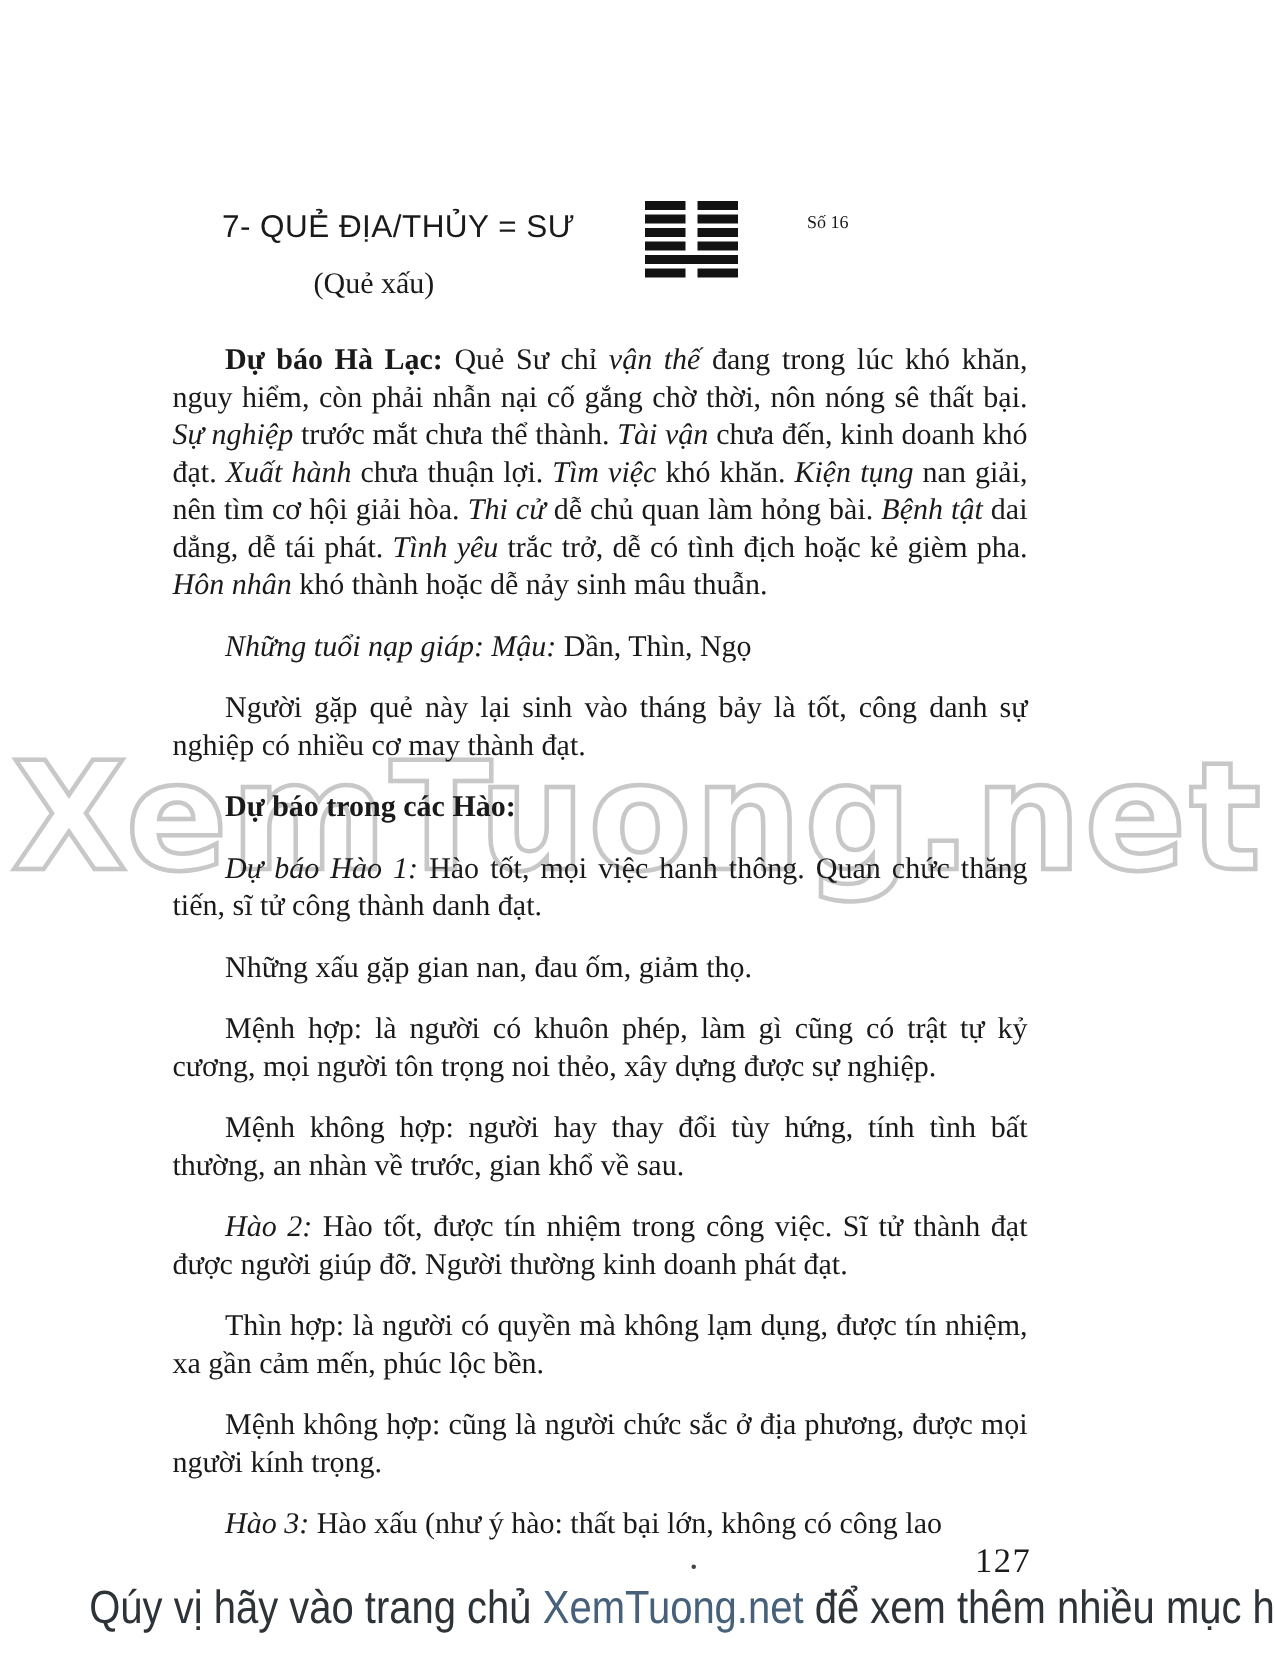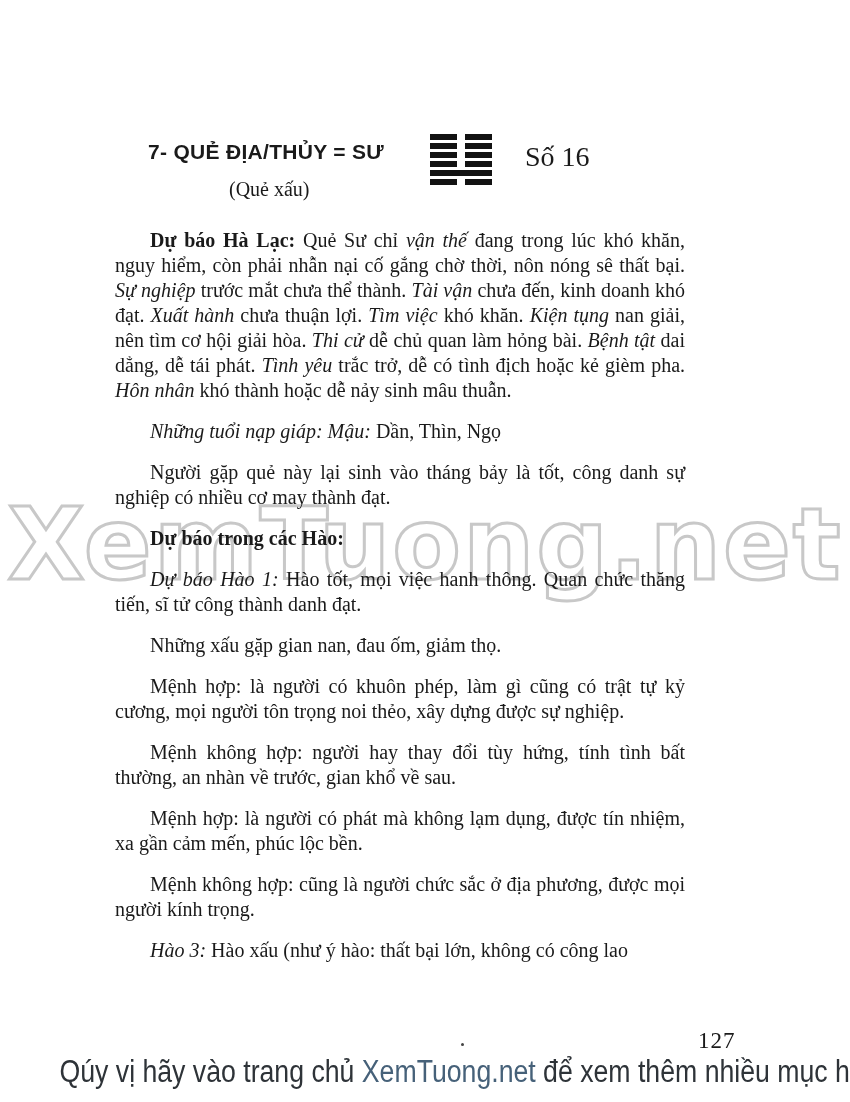--- a/index.html
+++ b/index.html
@@ -34,31 +34,31 @@
     position: absolute;
     left: 115px;
     top: 140px;
     width: 570px;
     z-index: 1;
   }
   .header-block { position: relative; height: 72px; }
   .title {
     position: absolute; left: 33px; top: 0;
     font-family: "Liberation Sans", sans-serif;
-    font-weight: bold;
+    font-weight: normal;
     font-size: 21px;
     letter-spacing: 0.3px;
     white-space: nowrap;
   }
   .so-label {
-    position: absolute; left: 410px; top: 1px;
-    font-size: 28px; white-space: nowrap;
+    position: absolute; left: 423px; top: 1px;
+    font-size: 12px; white-space: nowrap;
   }
   .subtitle {
-    position: absolute; left: 114px; top: 38px;
+    position: absolute; left: 94px; top: 38px;
     font-size: 20px; white-space: nowrap;
   }
   
   .hexagram {
     position: absolute; left: 315px; top: -6px;
     width: 62px; z-index: 1;
   }
   .hex-row { display: flex; justify-content: space-between; height: 6px; margin-bottom: 3px; }
   .hex-row .seg { background: #121212; height: 6px; }
   .hex-row.solid .seg { width: 100%; }
@@ -76,21 +76,20 @@
   .bold { font-weight: bold; }
   .italic { font-style: italic; }
   
   .page-number {
     position: absolute;
     top: 1028px;
     left: 650px;
     font-size: 23px;
     letter-spacing: 1px;
     z-index: 1;
-    margin-left: 48px;
   }
   .stray-dot {
     position: absolute; top: 1043px; left: 461px;
     width: 3px; height: 3px; background: #444; border-radius: 50%;
   }
   .footer-line {
     position: absolute;
     top: 1054px;
     left: 0;
     width: 850px;
@@ -147,21 +146,22 @@
 
     <div>
         <p class="para"><span class="bold">Dự báo Hà Lạc:</span><span> Quẻ Sư chỉ </span><span class="italic">vận thế</span><span> đang trong lúc khó khăn, nguy hiểm, còn phải nhẫn nại cố gắng chờ thời, nôn nóng sê thất bại. </span><span class="italic">Sự nghiệp</span><span> trước mắt chưa thể thành. </span><span class="italic">Tài vận</span><span> chưa đến, kinh doanh khó đạt. </span><span class="italic">Xuất hành</span><span> chưa thuận lợi. </span><span class="italic">Tìm việc</span><span> khó khăn. </span><span class="italic">Kiện tụng</span><span> nan giải, nên tìm cơ hội giải hòa. </span><span class="italic">Thi cử</span><span> dễ chủ quan làm hỏng bài. </span><span class="italic">Bệnh tật</span><span> dai dẳng, dễ tái phát. </span><span class="italic">Tình yêu</span><span> trắc trở, dễ có tình địch hoặc kẻ gièm pha. </span><span class="italic">Hôn nhân</span><span> khó thành hoặc dễ nảy sinh mâu thuẫn.</span></p>
         <p class="para single"><span class="italic">Những tuổi nạp giáp: Mậu:</span><span> Dần, Thìn, Ngọ</span></p>
         <p class="para"><span>Người gặp quẻ này lại sinh vào tháng bảy là tốt, công danh sự nghiệp có nhiều cơ may thành đạt.</span></p>
         <p class="para single"><span class="bold">Dự báo trong các Hào:</span></p>
         <p class="para"><span class="italic">Dự báo Hào 1:</span><span> Hào tốt, mọi việc hanh thông. Quan chức thăng tiến, sĩ tử công thành danh đạt.</span></p>
         <p class="para"><span>Những xấu gặp gian nan, đau ốm, giảm thọ.</span></p>
         <p class="para"><span>Mệnh hợp: là người có khuôn phép, làm gì cũng có trật tự kỷ cương, mọi người tôn trọng noi thẻo, xây dựng được sự nghiệp.</span></p>
         <p class="para"><span>Mệnh không hợp: người hay thay đổi tùy hứng, tính tình bất thường, an nhàn về trước, gian khổ về sau.</span></p>
-        <p class="para"><span>Mệnh hợp: là người có phát mà không lạm dụng, được tín nhiệm, xa gần cảm mến, phúc lộc bền.</span></p>
+        <p class="para"><span class="italic">Hào 2:</span><span> Hào tốt, được tín nhiệm trong công việc. Sĩ tử thành đạt được người giúp đỡ. Người thường kinh doanh phát đạt.</span></p>
+        <p class="para"><span>Thìn hợp: là người có quyền mà không lạm dụng, được tín nhiệm, xa gần cảm mến, phúc lộc bền.</span></p>
         <p class="para"><span>Mệnh không hợp: cũng là người chức sắc ở địa phương, được mọi người kính trọng.</span></p>
         <p class="para"><span class="italic">Hào 3:</span><span> Hào xấu (như ý hào: thất bại lớn, không có công lao</span></p>
       </div>
 
   </div>
 
   <div class="page-number">127</div>
   <div class="stray-dot"></div>
 
   <div class="footer-line">

